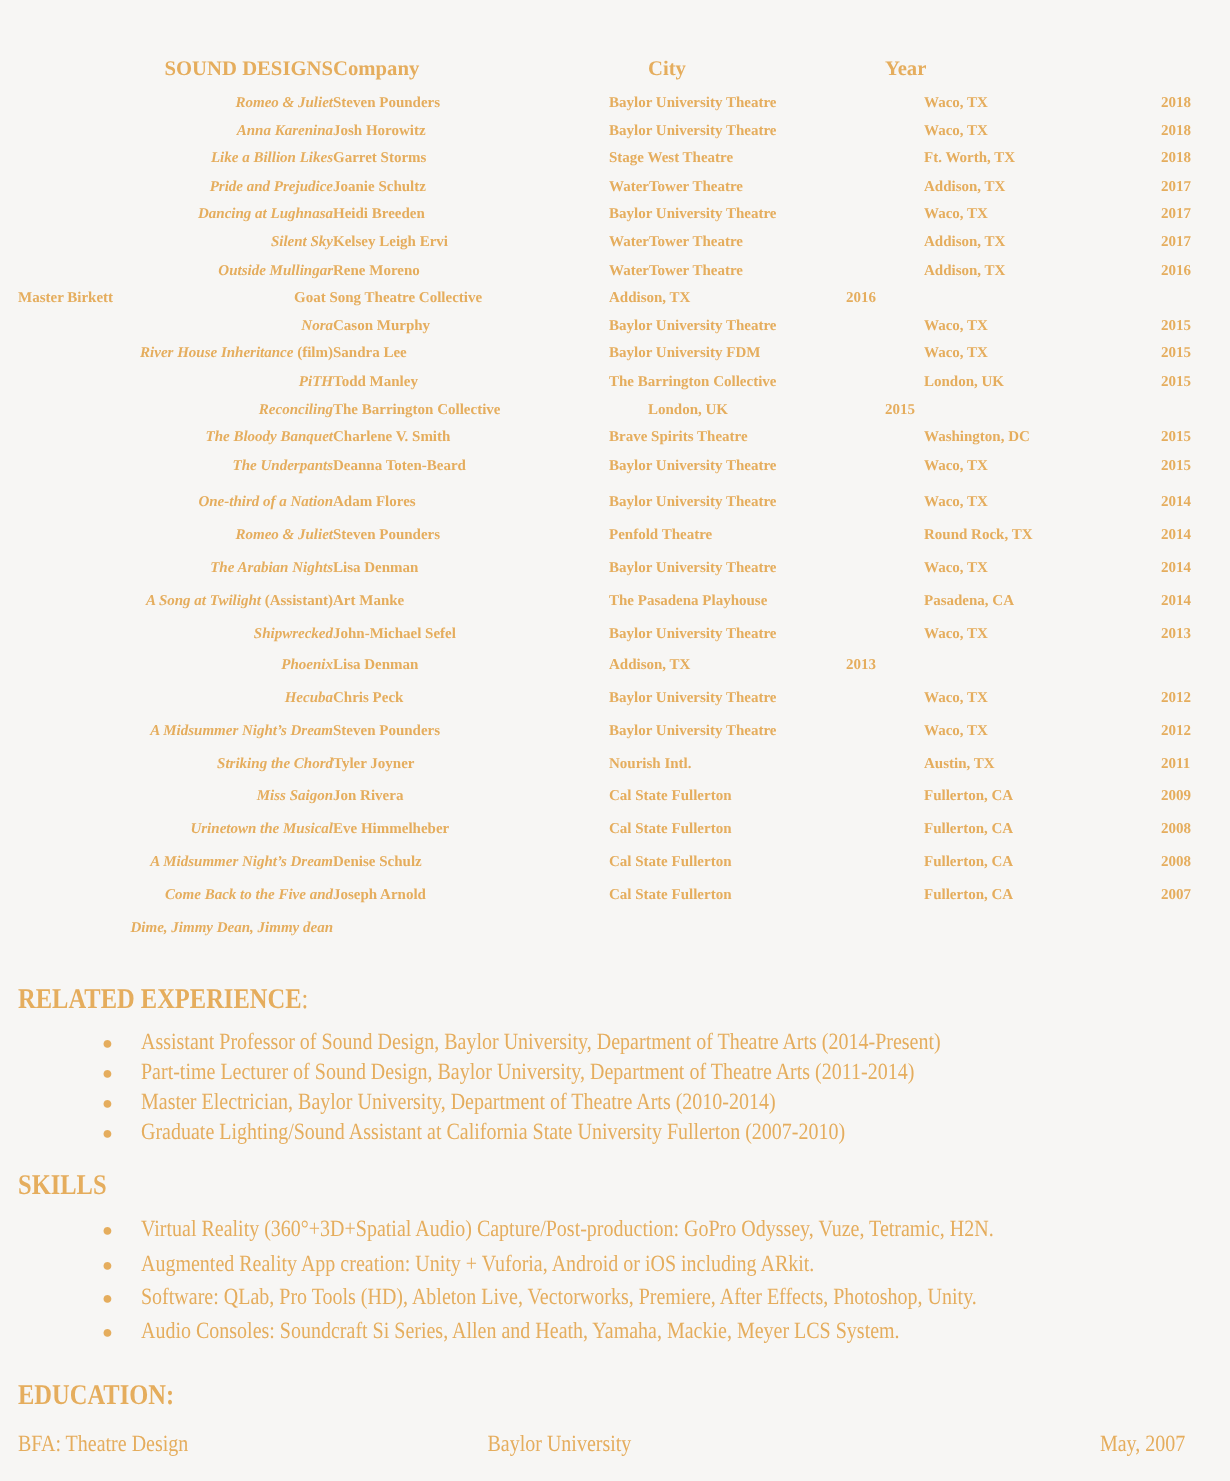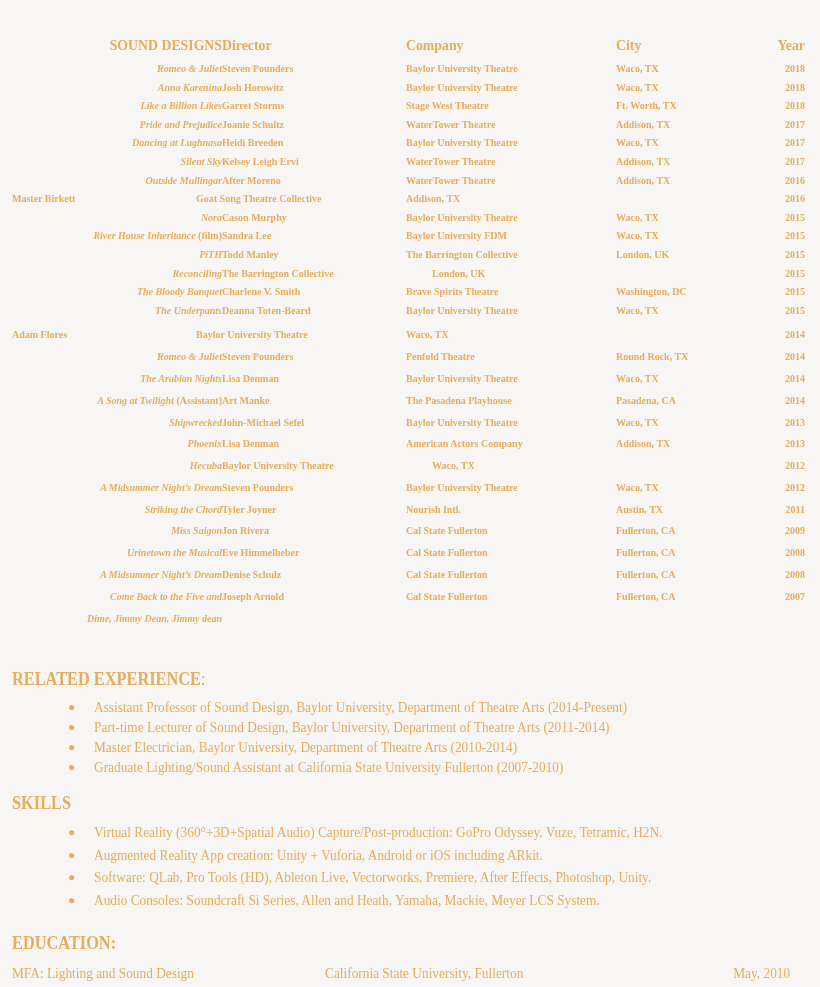--- a/index.html
+++ b/index.html
@@ -14,32 +14,32 @@
 
   
   .trow{display:flex;line-height:18.6px;font-size:10px;font-weight:bold;}
   .trow.loose{line-height:21.8px;}
   .trow.gap{margin-top:4px;}
   .thead{font-weight:bold;font-size:13.8px;line-height:20px;margin-bottom:4px;}
   .c1{width:210px;text-align:right;}
   .c2{width:184px;}
   .c3{width:210px;}
   .c4{width:158px;}
-  .c5{flex:1;text-align:right;}
+  .c5{flex:1;text-align:left;}
   .t{font-style:italic;}
   .t2{display:block;font-style:italic;}
   .t2:empty{display:none;}
   .sfx{font-style:normal;}
 
   
   .cond{display:inline-block;transform:scaleX(0.86);transform-origin:0 50%;white-space:nowrap;}
   .cond-r{display:inline-block;transform:scaleX(0.86);transform-origin:100% 50%;white-space:nowrap;}
   .section-heading{font-size:19px;line-height:20px;}
   .section-heading b{font-weight:bold;}
-  .sec-re{margin-top:40px;}
+  .sec-re{margin-top:28px;}
   .sec-skills{margin-top:16px;}
   .sec-edu{margin-top:22px;}
   ul.blist{margin:8px 0 0 0;padding:0;list-style:none;}
   ul.blist li{display:flex;font-size:15.5px;}
   .re-items li{line-height:20px;}
   .skill-items li{line-height:22.4px;}
   .bullet{margin-left:56px;width:26px;font-size:12px;text-align:left;}
   .edu-row{display:flex;margin-top:9px;line-height:22px;font-size:15.5px;}
   .edu-row.second{margin-top:11px;}
   .edu-degree{width:313px;}
@@ -47,21 +47,20 @@
   .edu-date{width:140px;text-align:right;padding-right:15px;}
 </style>
 </head>
 <body>
 
 <div class="page">
 
   <div>
     <div class="trow thead">
       <span class="c1">SOUND DESIGNS</span>
-      <span class="c2">Director</span>
       <span class="c3">Company</span>
       <span class="c4">City</span>
       <span class="c5">Year</span>
     </div>
     <div id="rows">
     <div class="trow">
       <span class="c1"><i class="t">Romeo &amp; Juliet</i><span class="sfx"></span></span>
       <span class="c2">Steven Pounders</span>
       <span class="c3">Baylor University Theatre</span>
       <span class="c4">Waco, TX</span>
@@ -103,21 +102,21 @@
     <div class="trow">
       <span class="c1"><i class="t">Silent Sky</i><span class="sfx"></span></span>
       <span class="c2">Kelsey Leigh Ervi</span>
       <span class="c3">WaterTower Theatre</span>
       <span class="c4">Addison, TX</span>
       <span class="c5">2017</span>
     </div>
 
     <div class="trow">
       <span class="c1"><i class="t">Outside Mullingar</i><span class="sfx"></span></span>
-      <span class="c2">After Moreno</span>
+      <span class="c2">Rene Moreno</span>
       <span class="c3">WaterTower Theatre</span>
       <span class="c4">Addison, TX</span>
       <span class="c5">2016</span>
     </div>
 
     <div class="trow">
       <span class="c2">Master Birkett</span>
       <span class="c3">Goat Song Theatre Collective</span>
       <span class="c4">Addison, TX</span>
       <span class="c5">2016</span>
@@ -164,20 +163,21 @@
 
     <div class="trow">
       <span class="c1"><i class="t">The Underpants</i><span class="sfx"></span></span>
       <span class="c2">Deanna Toten-Beard</span>
       <span class="c3">Baylor University Theatre</span>
       <span class="c4">Waco, TX</span>
       <span class="c5">2015</span>
     </div>
 
     <div class="trow loose gap">
+      <span class="c1"><i class="t">One-third of a Nation</i><span class="sfx"></span></span>
       <span class="c2">Adam Flores</span>
       <span class="c3">Baylor University Theatre</span>
       <span class="c4">Waco, TX</span>
       <span class="c5">2014</span>
     </div>
 
     <div class="trow loose">
       <span class="c1"><i class="t">Romeo &amp; Juliet</i><span class="sfx"></span></span>
       <span class="c2">Steven Pounders</span>
       <span class="c3">Penfold Theatre</span>
@@ -205,27 +205,27 @@
       <span class="c1"><i class="t">Shipwrecked</i><span class="sfx"></span></span>
       <span class="c2">John-Michael Sefel</span>
       <span class="c3">Baylor University Theatre</span>
       <span class="c4">Waco, TX</span>
       <span class="c5">2013</span>
     </div>
 
     <div class="trow loose">
       <span class="c1"><i class="t">Phoenix</i><span class="sfx"></span></span>
       <span class="c2">Lisa Denman</span>
-      <span class="c3">American Actors Company</span>
       <span class="c4">Addison, TX</span>
       <span class="c5">2013</span>
     </div>
 
     <div class="trow loose">
       <span class="c1"><i class="t">Hecuba</i><span class="sfx"></span></span>
+      <span class="c2">Chris Peck</span>
       <span class="c3">Baylor University Theatre</span>
       <span class="c4">Waco, TX</span>
       <span class="c5">2012</span>
     </div>
 
     <div class="trow loose">
       <span class="c1"><i class="t">A Midsummer Night’s Dream</i><span class="sfx"></span></span>
       <span class="c2">Steven Pounders</span>
       <span class="c3">Baylor University Theatre</span>
       <span class="c4">Waco, TX</span>
@@ -326,25 +326,20 @@
       <span class="cond">Audio Consoles: Soundcraft Si Series, Allen and Heath, Yamaha, Mackie, Meyer LCS System.</span>
     </li>
   </ul>
   </div>
 
   <div class="sec-edu">
     <div class="section-heading">
       <span class="cond"><b>EDUCATION:</b></span>
     </div>
     <div id="edu-rows">
-    <div class="edu-row">
-      <span class="edu-degree"><span class="cond">MFA: Lighting and Sound Design</span></span>
-      <span class="edu-school"><span class="cond">California State University, Fullerton</span></span>
-      <span class="edu-date"><span class="cond-r">May, 2010</span></span>
-    </div>
 
     <div class="edu-row second">
       <span class="edu-degree"><span class="cond">BFA: Theatre Design</span></span>
       <span class="edu-school"><span class="cond">Baylor University</span></span>
       <span class="edu-date"><span class="cond-r">May, 2007</span></span>
     </div>
   </div>
   </div>
 
 </div>

